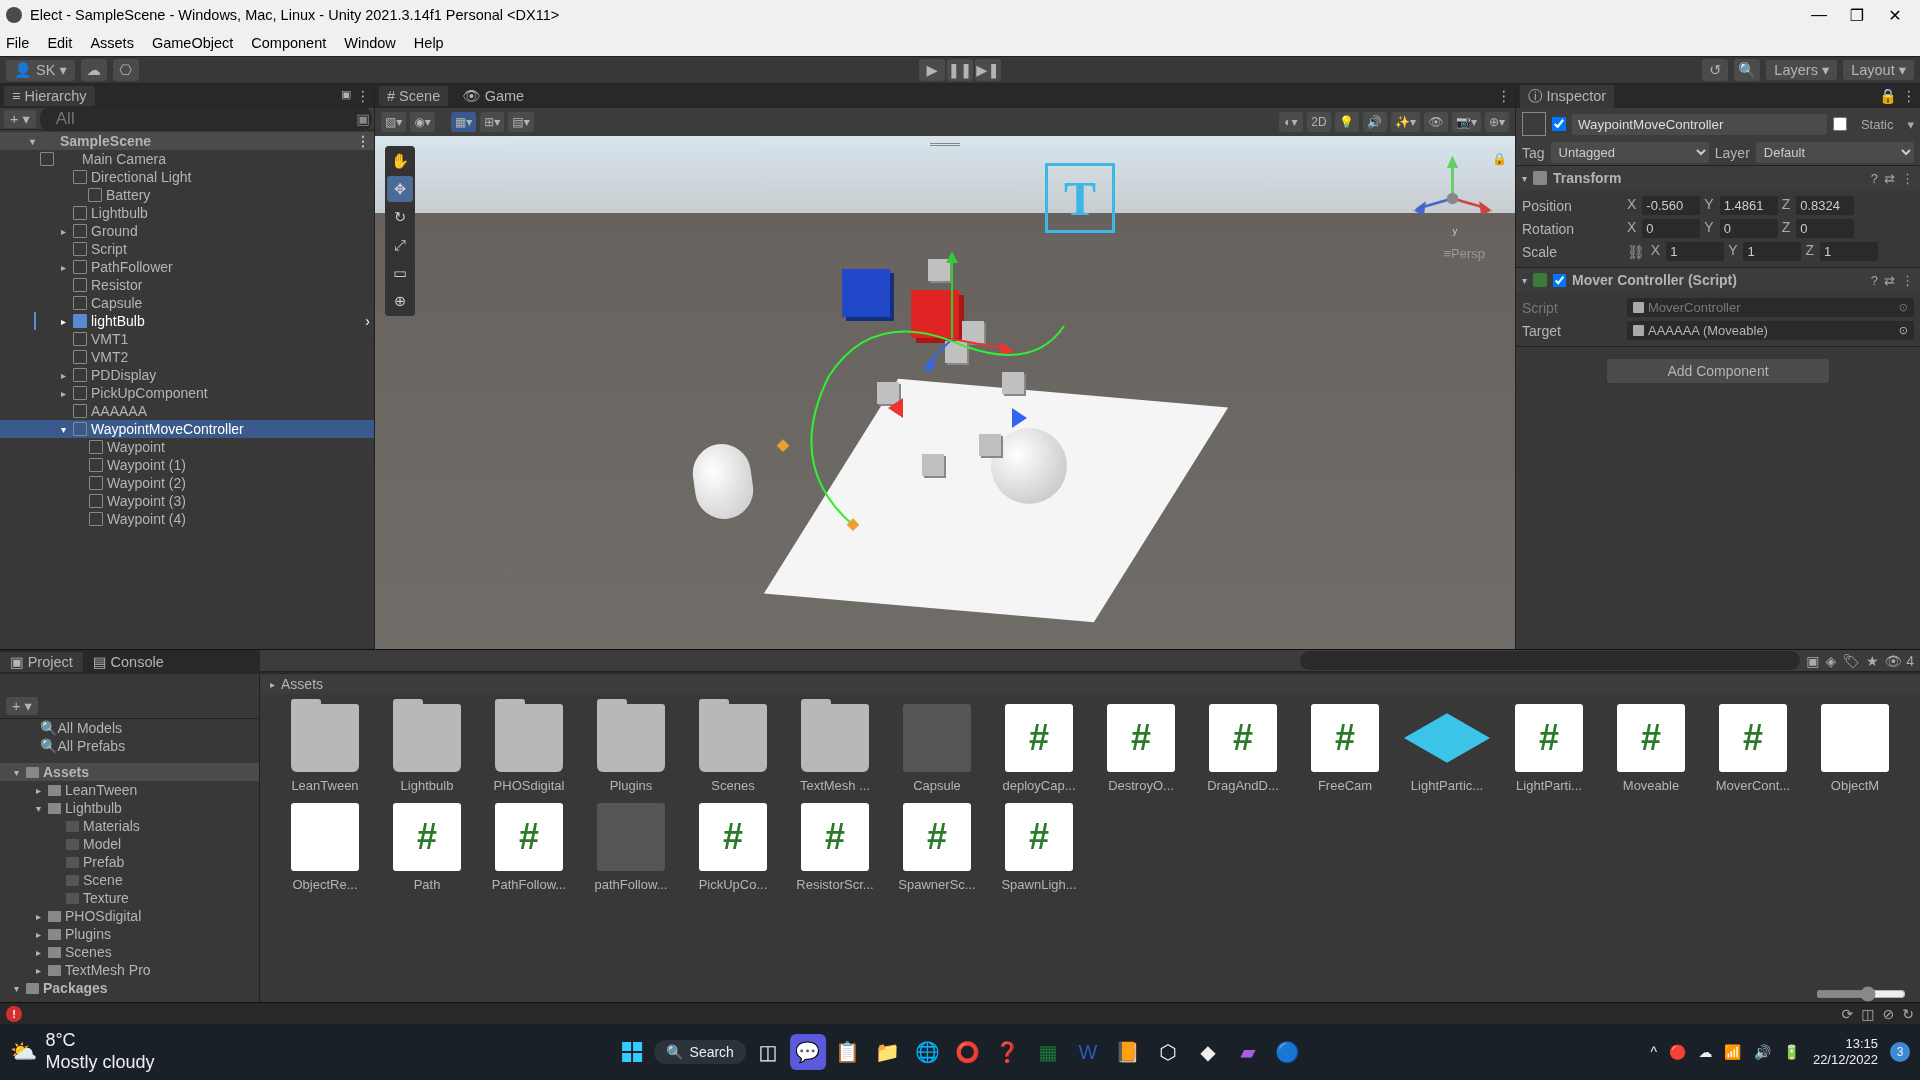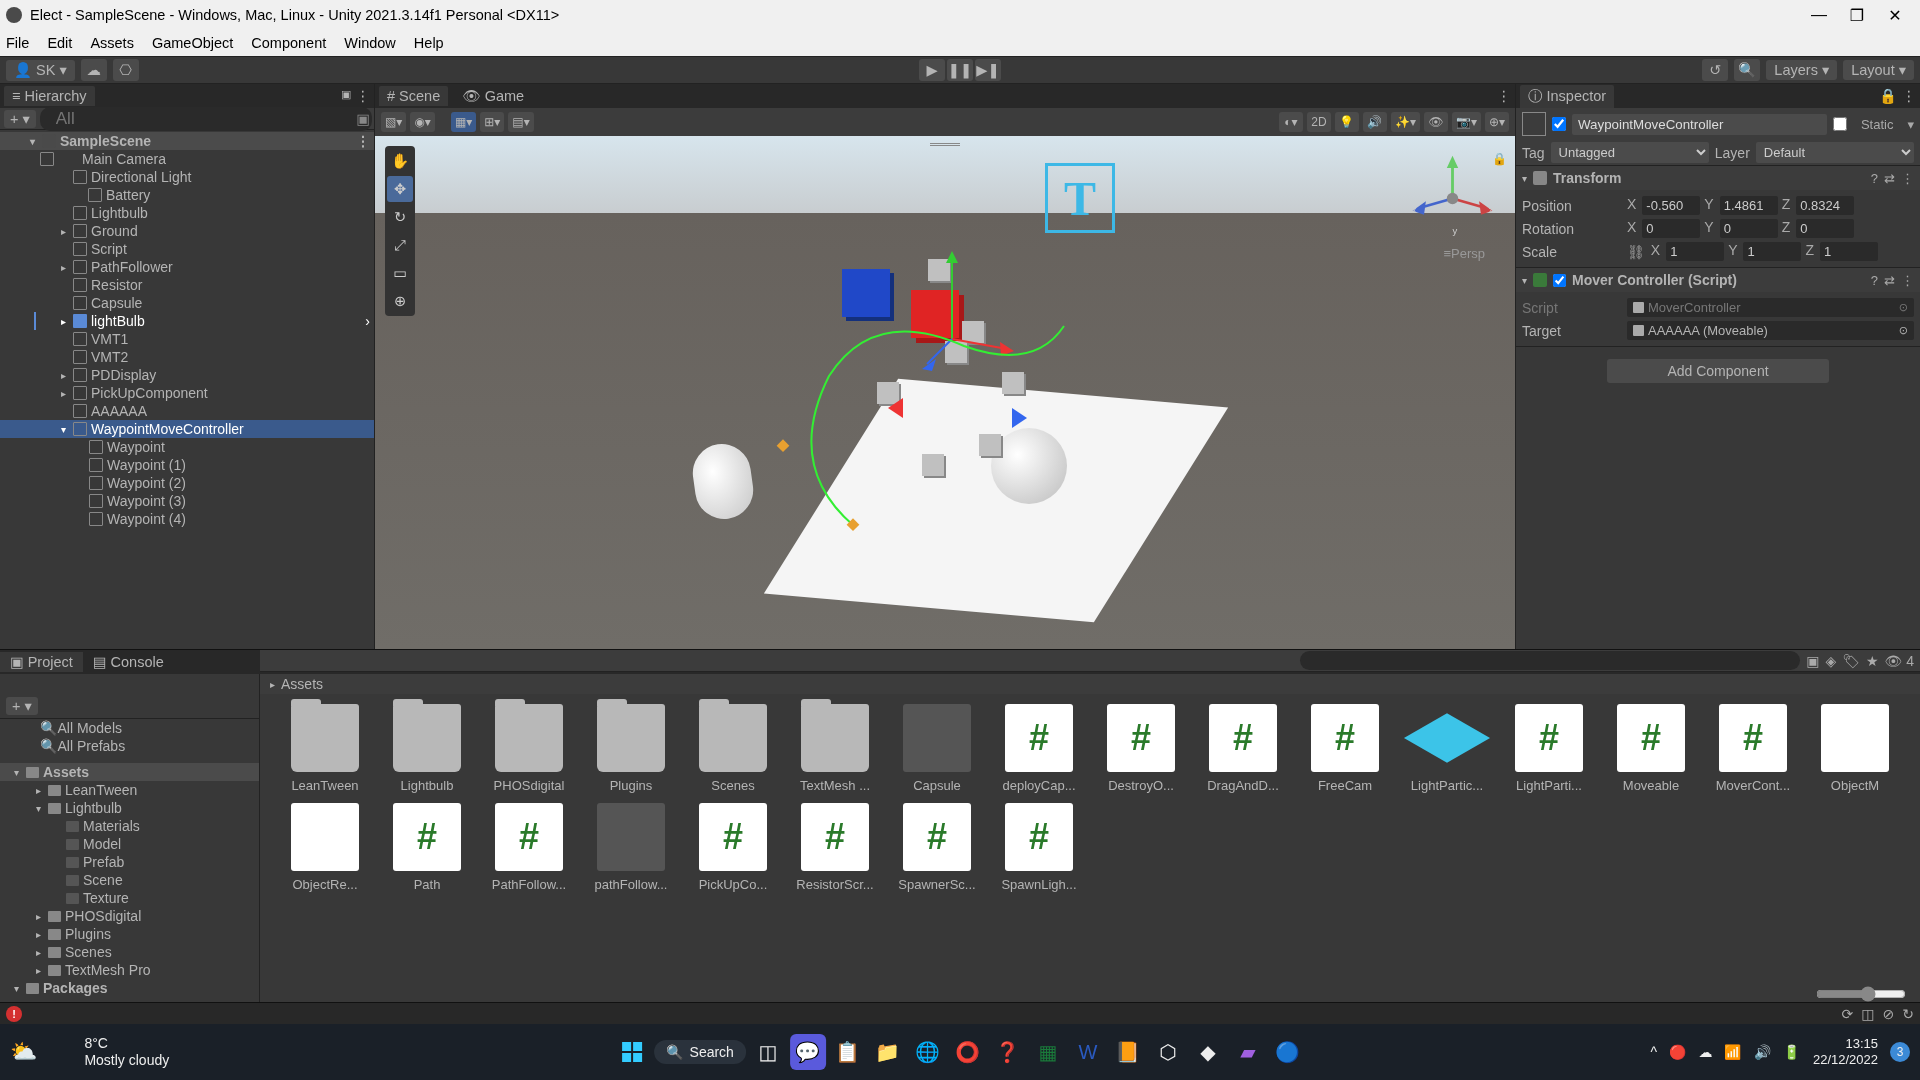--- a/index.html
+++ b/index.html
@@ -103,21 +103,21 @@
 .asset .thumb.cube-blue::after { content:""; position:absolute; width:48px; height:48px; background:#3cc4e8; transform:rotate(45deg) skew(-15deg,-15deg);}
 .asset .label { font-size:13px; margin-top:6px; text-align:center; max-width:92px; white-space:nowrap; overflow:hidden; text-overflow:ellipsis;}
 .asset-slider { height:16px; display:flex; align-items:center; justify-content:flex-end; padding:0 14px;}
 .asset-slider input[type=range]{ width:90px; accent-color:#888;}
 .console-line { height: 22px; background: #282828; display: flex; align-items: center; padding: 0 6px; font-size:14px; color:#d45a5a; gap:6px; border-top:1px solid #111;}
 .console-line .err-icon { width:16px; height:16px; background:#d43030; border-radius:50%; display:flex; align-items:center; justify-content:center; color:#fff; font-size:11px; font-weight:bold;}
 .console-right-icons { margin-left:auto; display:flex; gap:8px; color:#aaa;}
 .taskbar { height: 56px; background: #1a2028; display: flex; align-items: center; padding: 0 10px; gap: 4px; color:#eee;}
 .taskbar .weather { display:flex; align-items:center; gap:8px; margin-right:auto;}
 .taskbar .weather .wicon { font-size:22px;}
-.taskbar .weather .wtext { display:flex; flex-direction:column; font-size:14px; line-height:1.2;margin-left:39px;}
+.taskbar .weather .wtext { display:flex; flex-direction:column; font-size:18px; line-height:1.2;}
 .taskbar .center-apps { position:absolute; left:50%; transform:translateX(-50%); display:flex; gap:4px; align-items:center;}
 .taskbar .app { width:36px; height:36px; border-radius:4px; display:flex; align-items:center; justify-content:center; font-size:20px;}
 .taskbar .search-box { background:#2a323c; padding:4px 12px; border-radius:16px; display:flex; align-items:center; gap:6px; font-size:14px;}
 .taskbar .tray { margin-left:auto; display:flex; align-items:center; gap:12px; font-size:14px;}
 .taskbar .clock { display:flex; flex-direction:column; align-items:flex-end; font-size:13px; line-height:1.2;}
 svg { display:block; }
 .lock-icon { color:#aaa; }
 </style>
 </head>
 <body>

